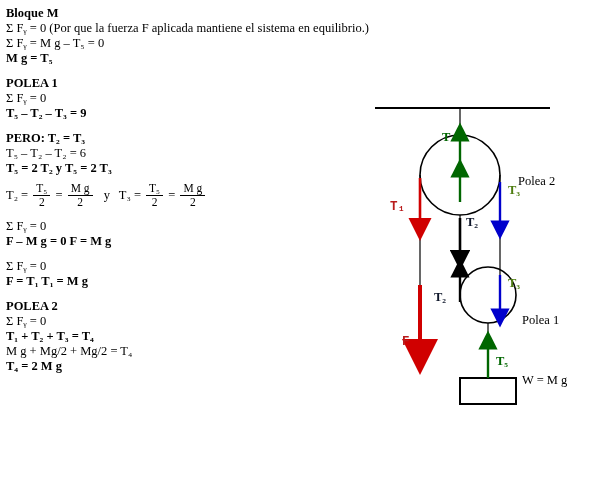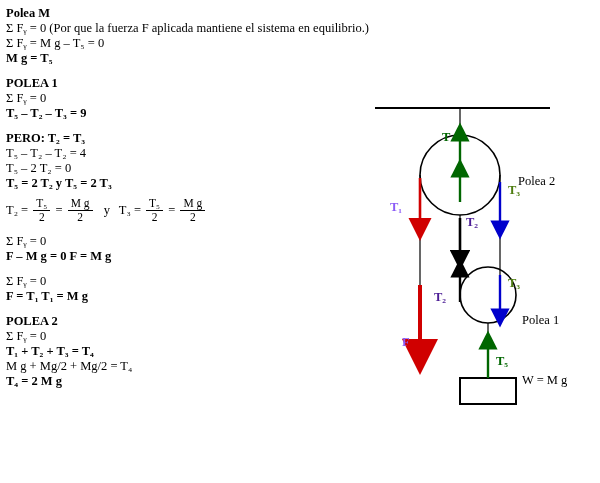--- a/index.html
+++ b/index.html
@@ -69,48 +69,47 @@
     position: absolute;
     font-family: "Liberation Serif", serif;
     font-size: 12.5px;
     font-weight: bold;
     white-space: nowrap;
   }
   .lbl-plain {
     font-weight: normal;
     font-size: 12.5px;
   }
-  .red { color: #8b5cf6; }
+  .red { color: #b91c1c; font-family: Liberation Mono, monospace; }
   .blue { color: #4d7c0f; }
   .green { color: #006600; }
-  .black { color: #4c1d95; text-align: right; }
+  .black { color: #0f172a; text-align: right; }
 </style>
 </head>
 <body>
 
 <div id="page">
 
   <div class="text-col">
 
-    <div class="ln bold">Polea M</div>
+    <div class="ln bold">Bloque M</div>
     <div class="ln">Σ Fᵧ = 0   (Por que la fuerza F aplicada mantiene el sistema en equilibrio.)</div>
     <div class="ln">Σ Fᵧ = M g – T₅ = 0</div>
     <div class="ln bold">M g = T₅</div>
 
     <div class="gap"></div>
 
     <div class="ln bold">POLEA 1</div>
     <div class="ln">Σ Fᵧ = 0</div>
     <div class="ln bold">T₅ – T₂ – T₃ = 9</div>
 
     <div class="gap"></div>
 
     <div class="ln bold">PERO:  T₂ = T₃</div>
-    <div class="ln">T₅ – T₂ – T₂ = 4</div>
-    <div class="ln">T₅ – 2 T₂ = 0</div>
+    <div class="ln">T₅ – T₂ – T₂ = 6</div>
     <div class="ln bold">T₅ = 2 T₂   y    T₅ = 2 T₃</div>
 
     <div class="gap-s"></div>
 
     <div class="eqline">
       <span>T₂ =</span>
       <span class="frac">
         <span class="num">T₅</span>
         <span class="den">2</span>
       </span>

